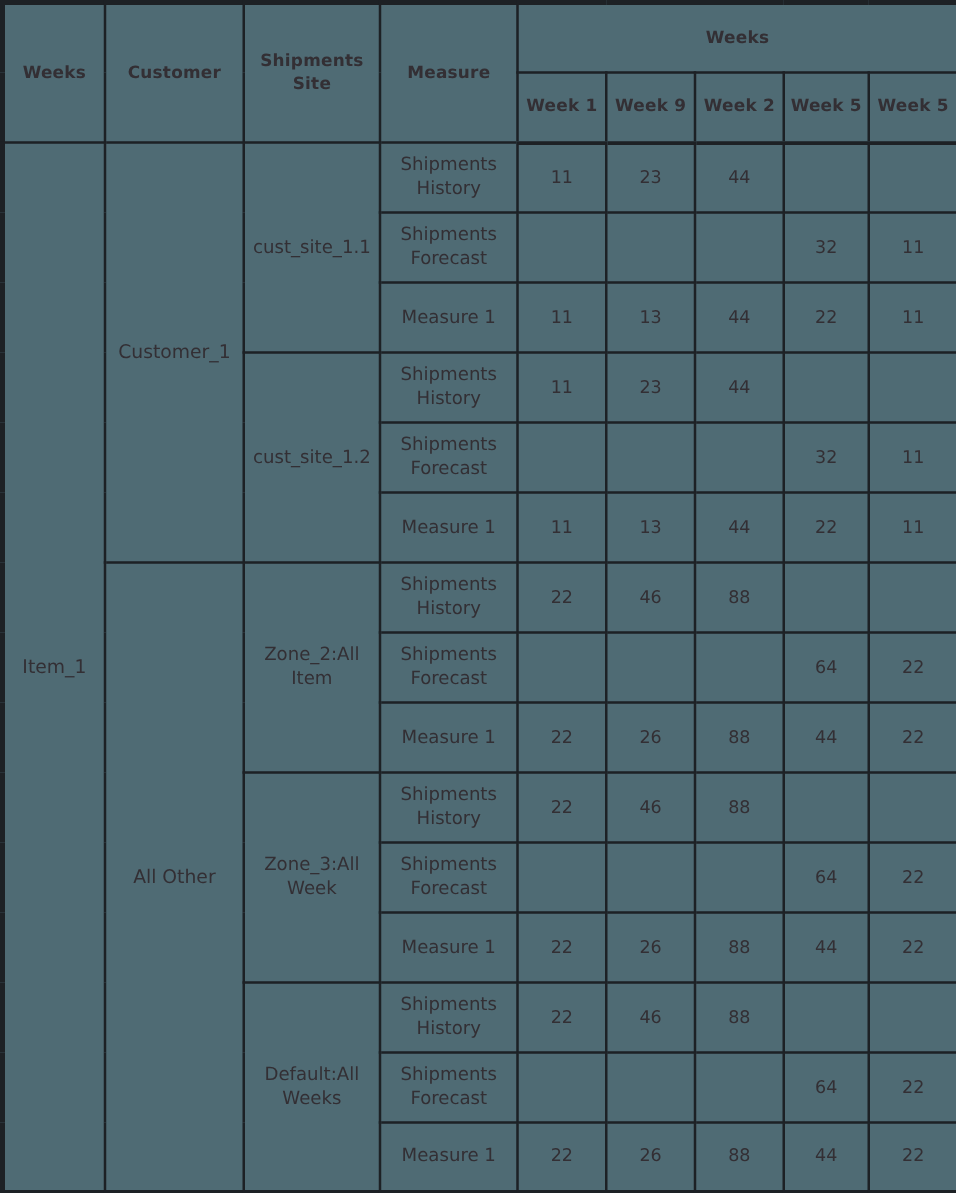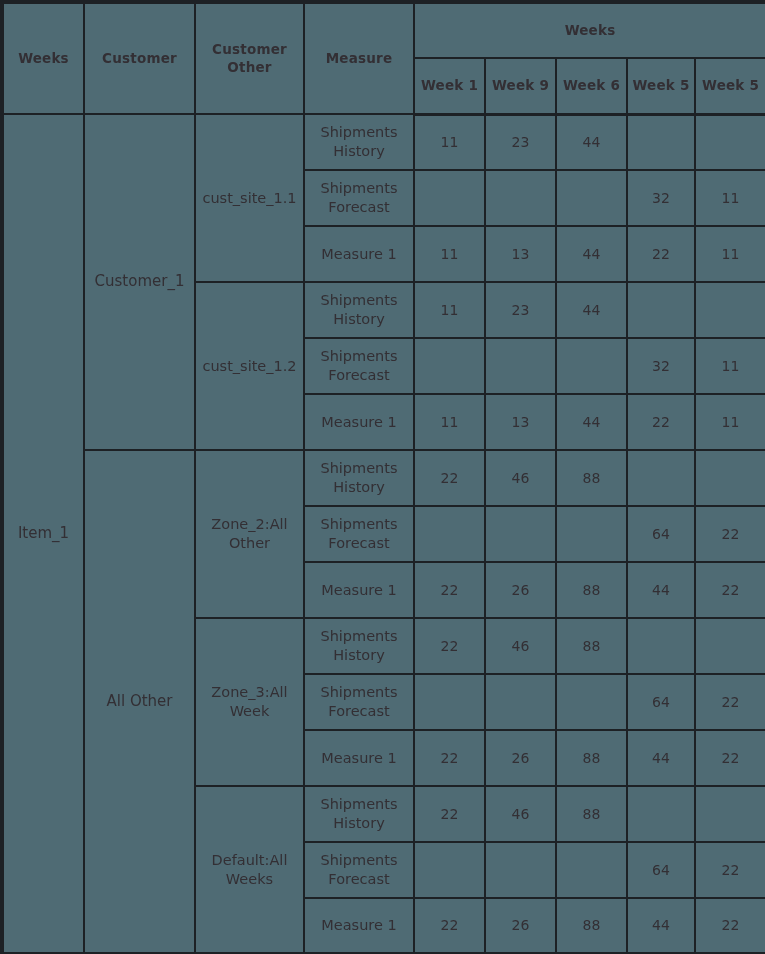--- a/index.html
+++ b/index.html
@@ -53,28 +53,28 @@
     <col style="width:71px">
     <col style="width:71px">
     <col style="width:71px">
     <col style="width:68px">
     <col style="width:72px">
   </colgroup>
   <thead>
     <tr>
       <th rowspan="2">Weeks</th>
       <th rowspan="2">Customer</th>
-      <th rowspan="2">Customer Other</th>
+      <th rowspan="2">Shipments Site</th>
       <th rowspan="2">Measure</th>
       <th colspan="5">Weeks</th>
     </tr>
     <tr class="week-row">
       <th>Week 1</th>
       <th>Week 9</th>
-      <th>Week 6</th>
+      <th>Week 2</th>
       <th>Week 5</th>
       <th>Week 5</th>
     </tr>
   </thead>
   <tbody>
 
     <tr>
       <td rowspan="15" class="group-cell">Item_1</td>
       <td rowspan="6" class="group-cell">Customer_1</td>
       <td rowspan="3" class="site-cell">cust_site_1.1</td>
@@ -123,21 +123,21 @@
       <td class="measure-cell">Measure 1</td>
       <td class="value-cell">11</td>
       <td class="value-cell">13</td>
       <td class="value-cell">44</td>
       <td class="value-cell">22</td>
       <td class="value-cell">11</td>
     </tr>
 
     <tr>
       <td rowspan="9" class="group-cell">All Other</td>
-      <td rowspan="3" class="site-cell">Zone_2:All Other</td>
+      <td rowspan="3" class="site-cell">Zone_2:All Item</td>
       <td class="measure-cell">Shipments History</td>
       <td class="value-cell">22</td>
       <td class="value-cell">46</td>
       <td class="value-cell">88</td>
       <td class="value-cell"></td>
       <td class="value-cell"></td>
     </tr>
     <tr>
       <td class="measure-cell">Shipments Forecast</td>
       <td class="value-cell"></td>

